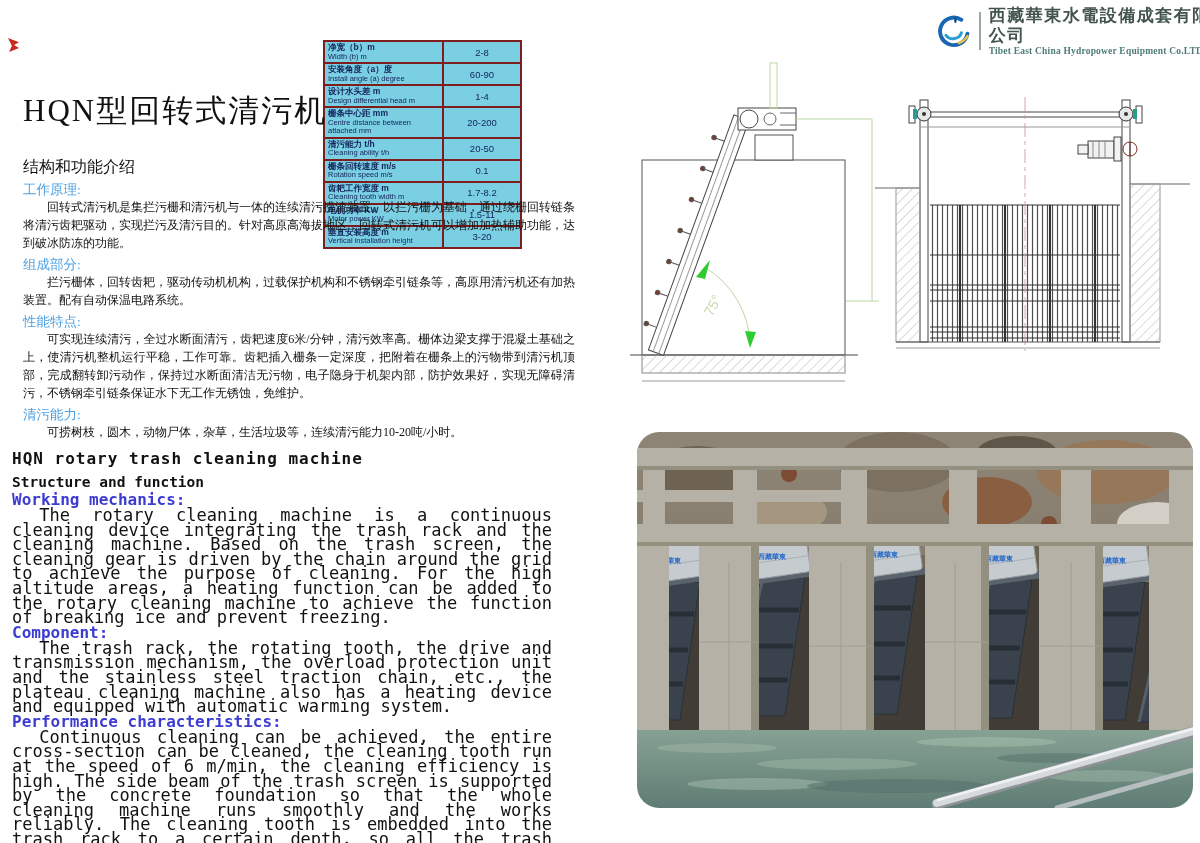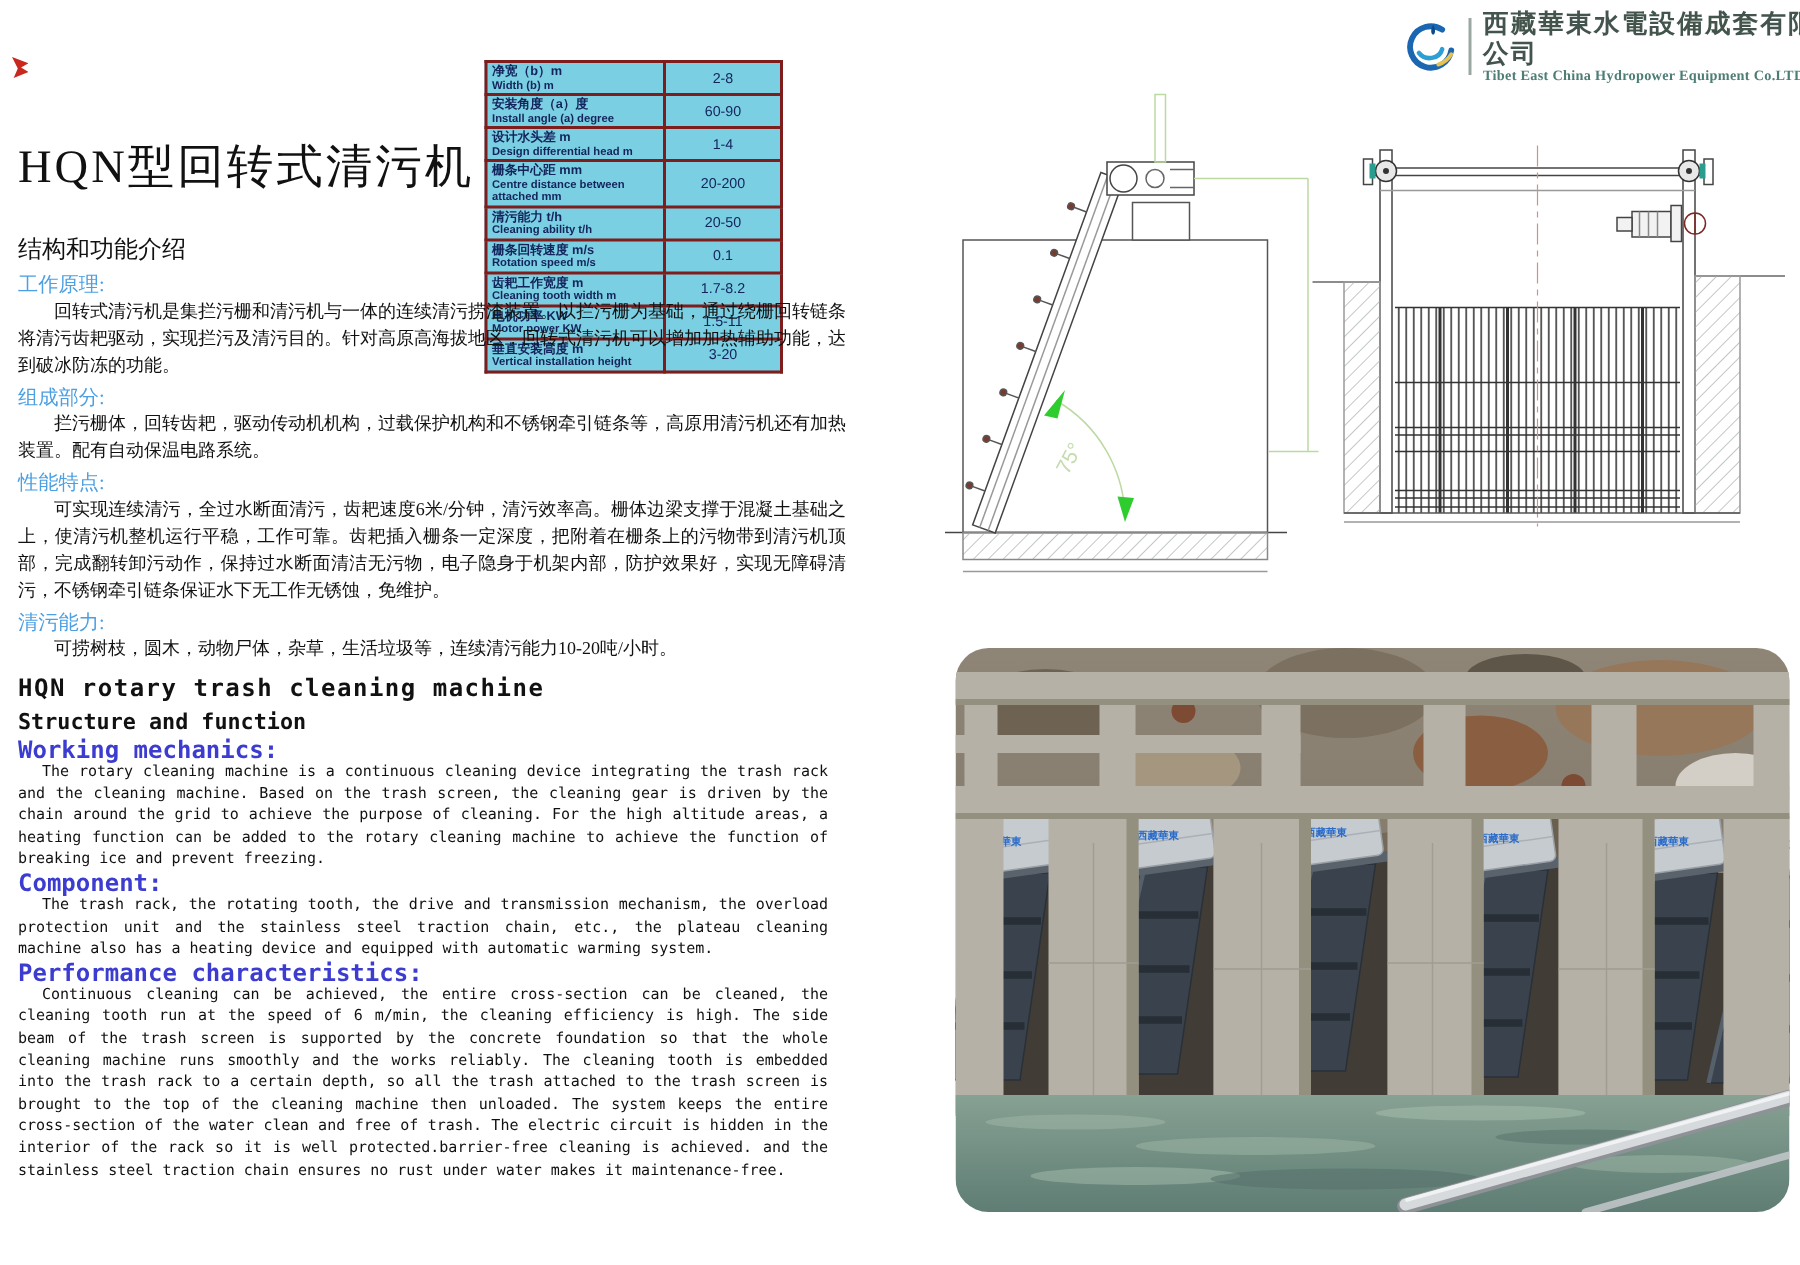--- a/index.html
+++ b/index.html
@@ -10,39 +10,39 @@
   .corner-mark{position:absolute;left:8px;top:38px;width:11px;height:14px;background:#c8281e;
                clip-path:polygon(0 0,100% 30%,55% 50%,100% 72%,10% 100%,35% 55%);}
 
   
   .logo{position:absolute;left:933px;top:6px;display:flex;align-items:center;gap:8px;}
   .logo-divider{width:2px;height:38px;background:#9aa8a2;}
   .company-cn{font-size:17px;font-weight:bold;color:#42544c;letter-spacing:1.5px;line-height:20px;}
   .company-en{font-size:9.5px;font-weight:bold;color:#4e7d76;letter-spacing:.2px;}
 
   
-  .cn-col{position:absolute;left:12px;top:92px;width:552px;}
+  .cn-col{position:absolute;left:23px;top:92px;width:552px;}
   .cn-title{font-size:31px;letter-spacing:2px;line-height:38px;}
   .cn-sub{font-size:16px;margin-top:26px;line-height:21px;}
   .cn-head{font-size:13.5px;font-weight:normal;color:#4b9fe2;margin-top:4px;line-height:17px;}
   .cn-body{font-size:12px;line-height:18px;text-indent:2em;text-align:justify;}
 
   
   .en-col{position:absolute;left:12px;top:446px;width:540px;font-family:"DejaVu Sans Mono",monospace;}
   .en-title{font-size:16px;font-weight:bold;letter-spacing:1px;line-height:26px;}
   .en-sub{font-size:14.5px;font-weight:bold;line-height:20px;}
   .en-head{font-size:16px;font-weight:bold;color:#3c3cd0;line-height:16px;}
-  .en-body{font-size:10px;line-height:14.6px;text-align:justify;text-indent:1.6em;}
+  .en-body{font-size:17px;line-height:14.6px;text-align:justify;text-indent:1.6em;}
 
   
   table.spec{position:absolute;left:323px;top:40px;width:199px;border-collapse:collapse;
              background:#7bcfe2;font-family:"Liberation Sans",sans-serif;}
   table.spec td{border:2px solid #7f1d1d;padding:1px 3px;color:#13245c;}
   .lbl-cn{font-size:8.5px;font-weight:bold;line-height:9.5px;}
-  .lbl-en{font-size:7.5px;font-weight:bold;line-height:8.5px;}
+  .lbl-en{font-size:7.5px;font-weight:normal;line-height:8.5px;}
   td.val{font-size:9.5px;font-weight:normal;text-align:center;width:70px;}
 
   .drawings{position:absolute;left:600px;top:55px;}
   .photo{position:absolute;left:637px;top:432px;}
 </style>
 </head>
 <body>
 
 <div class="page">
 

